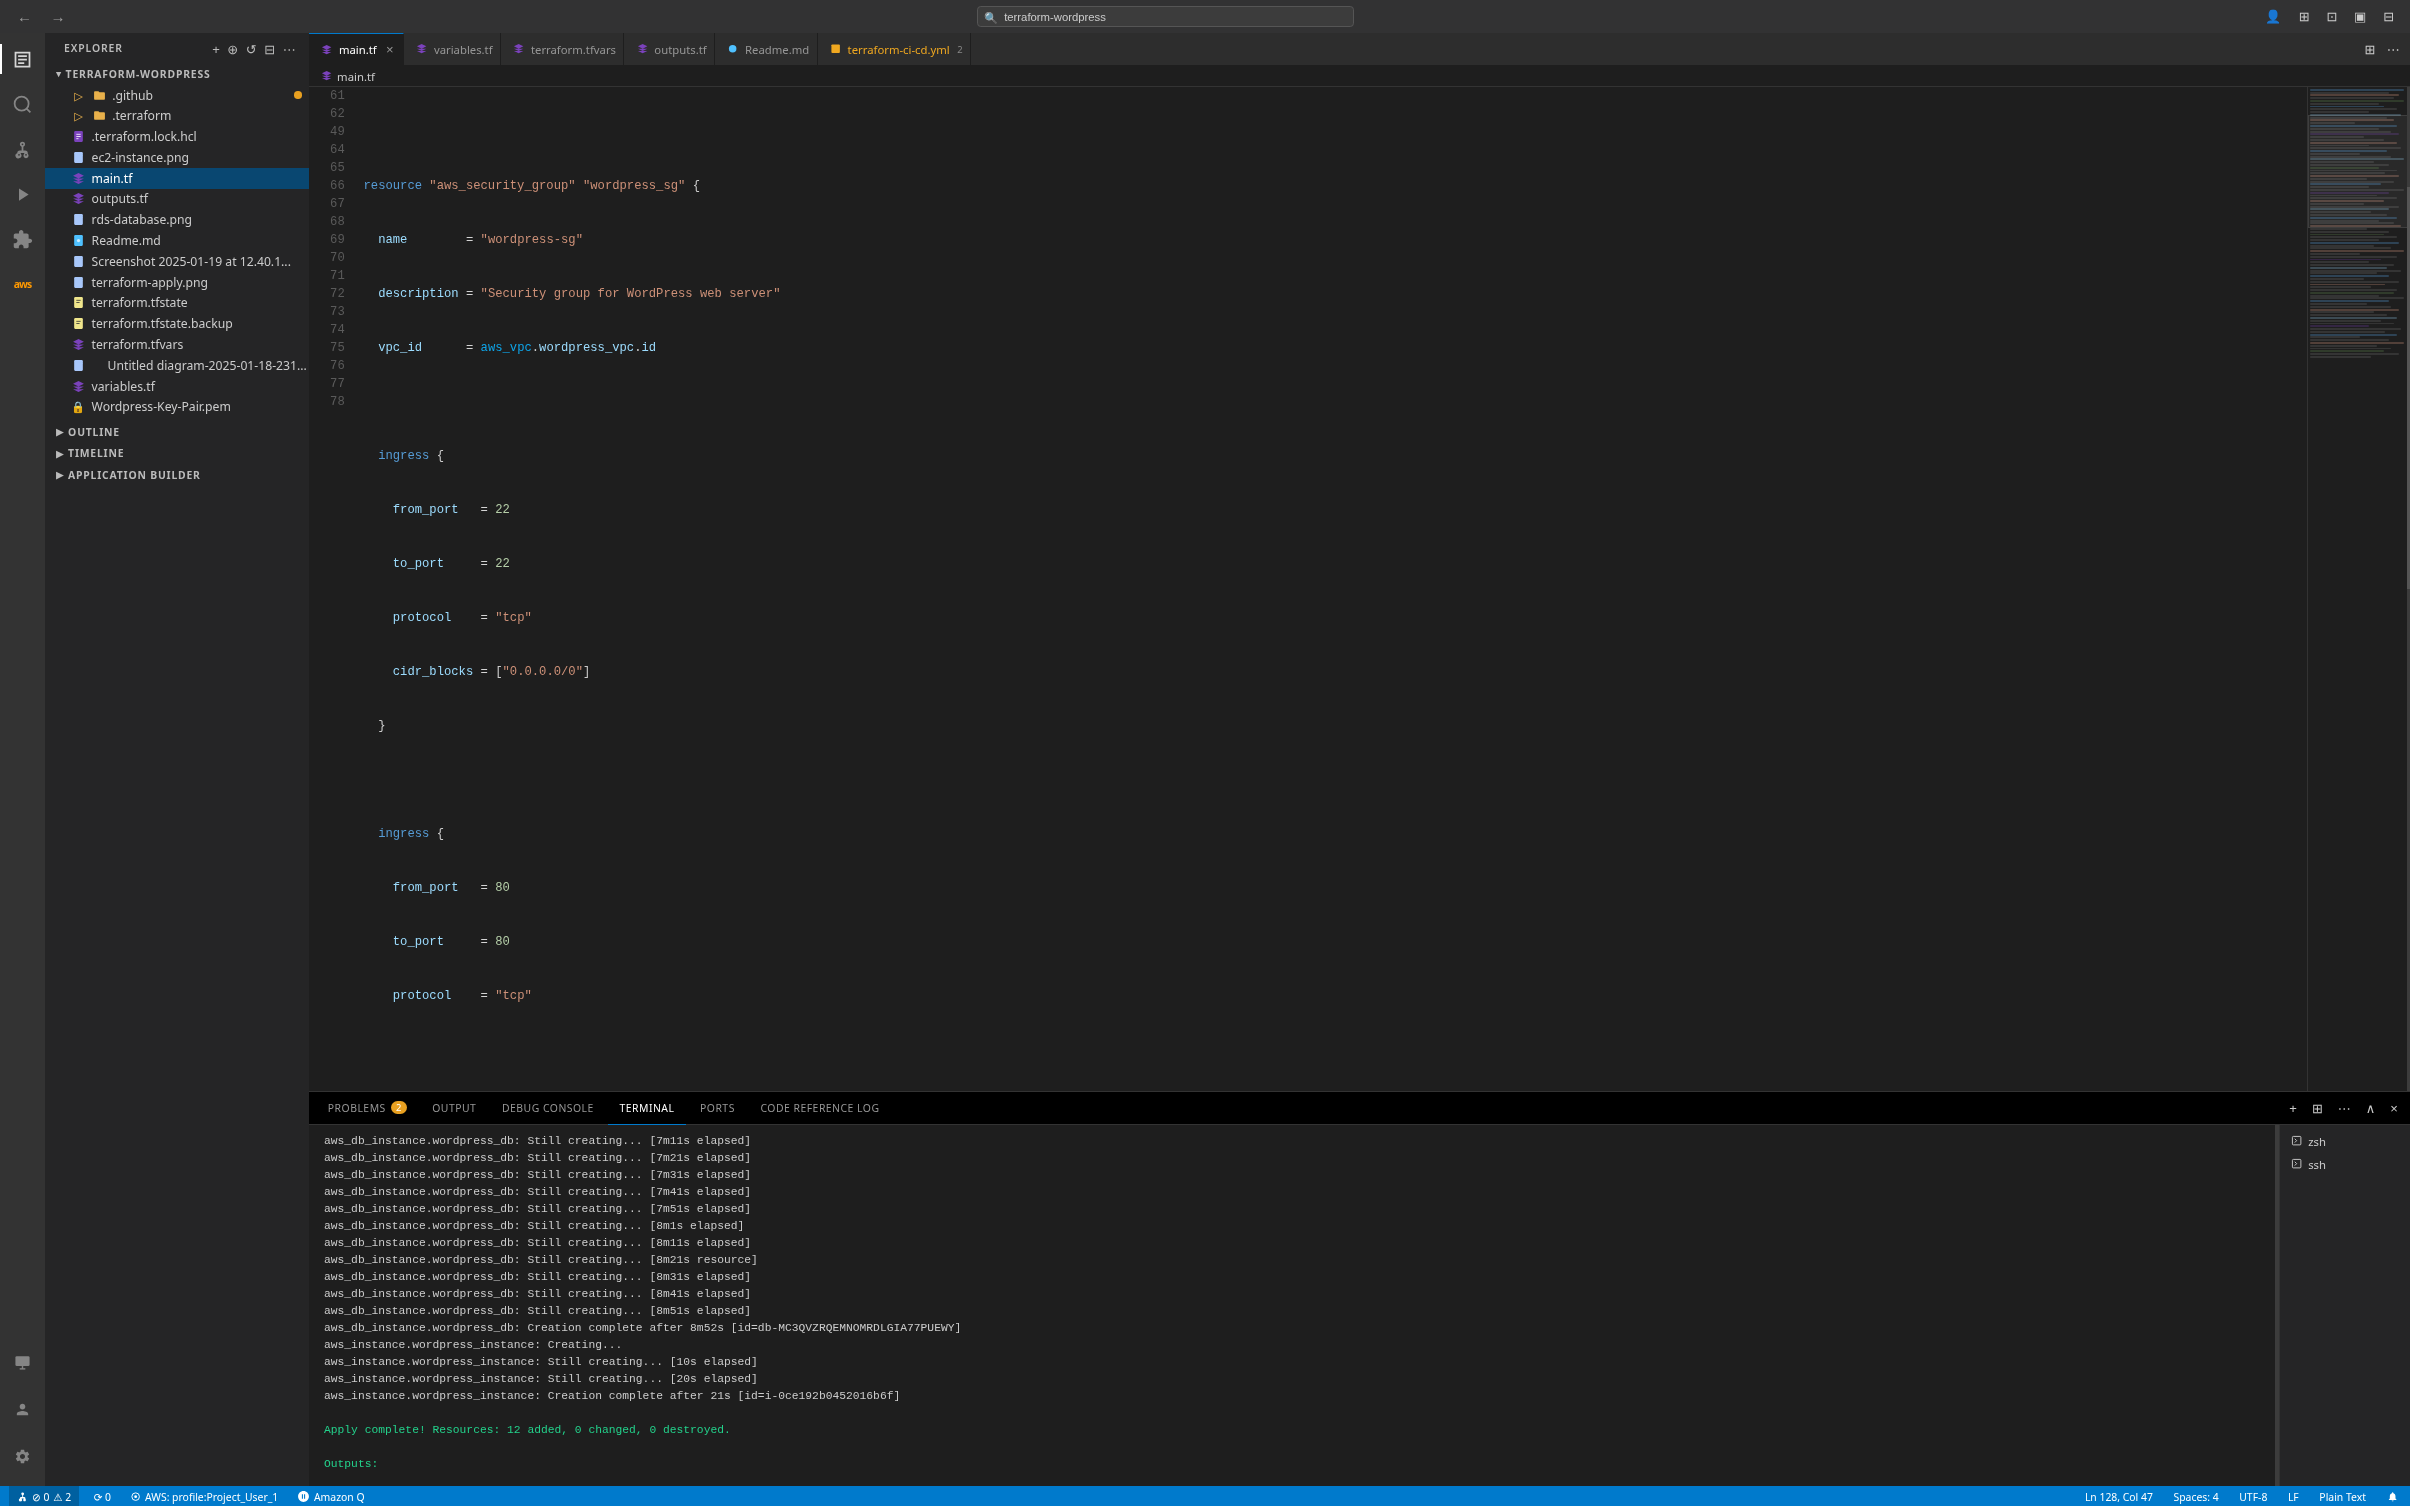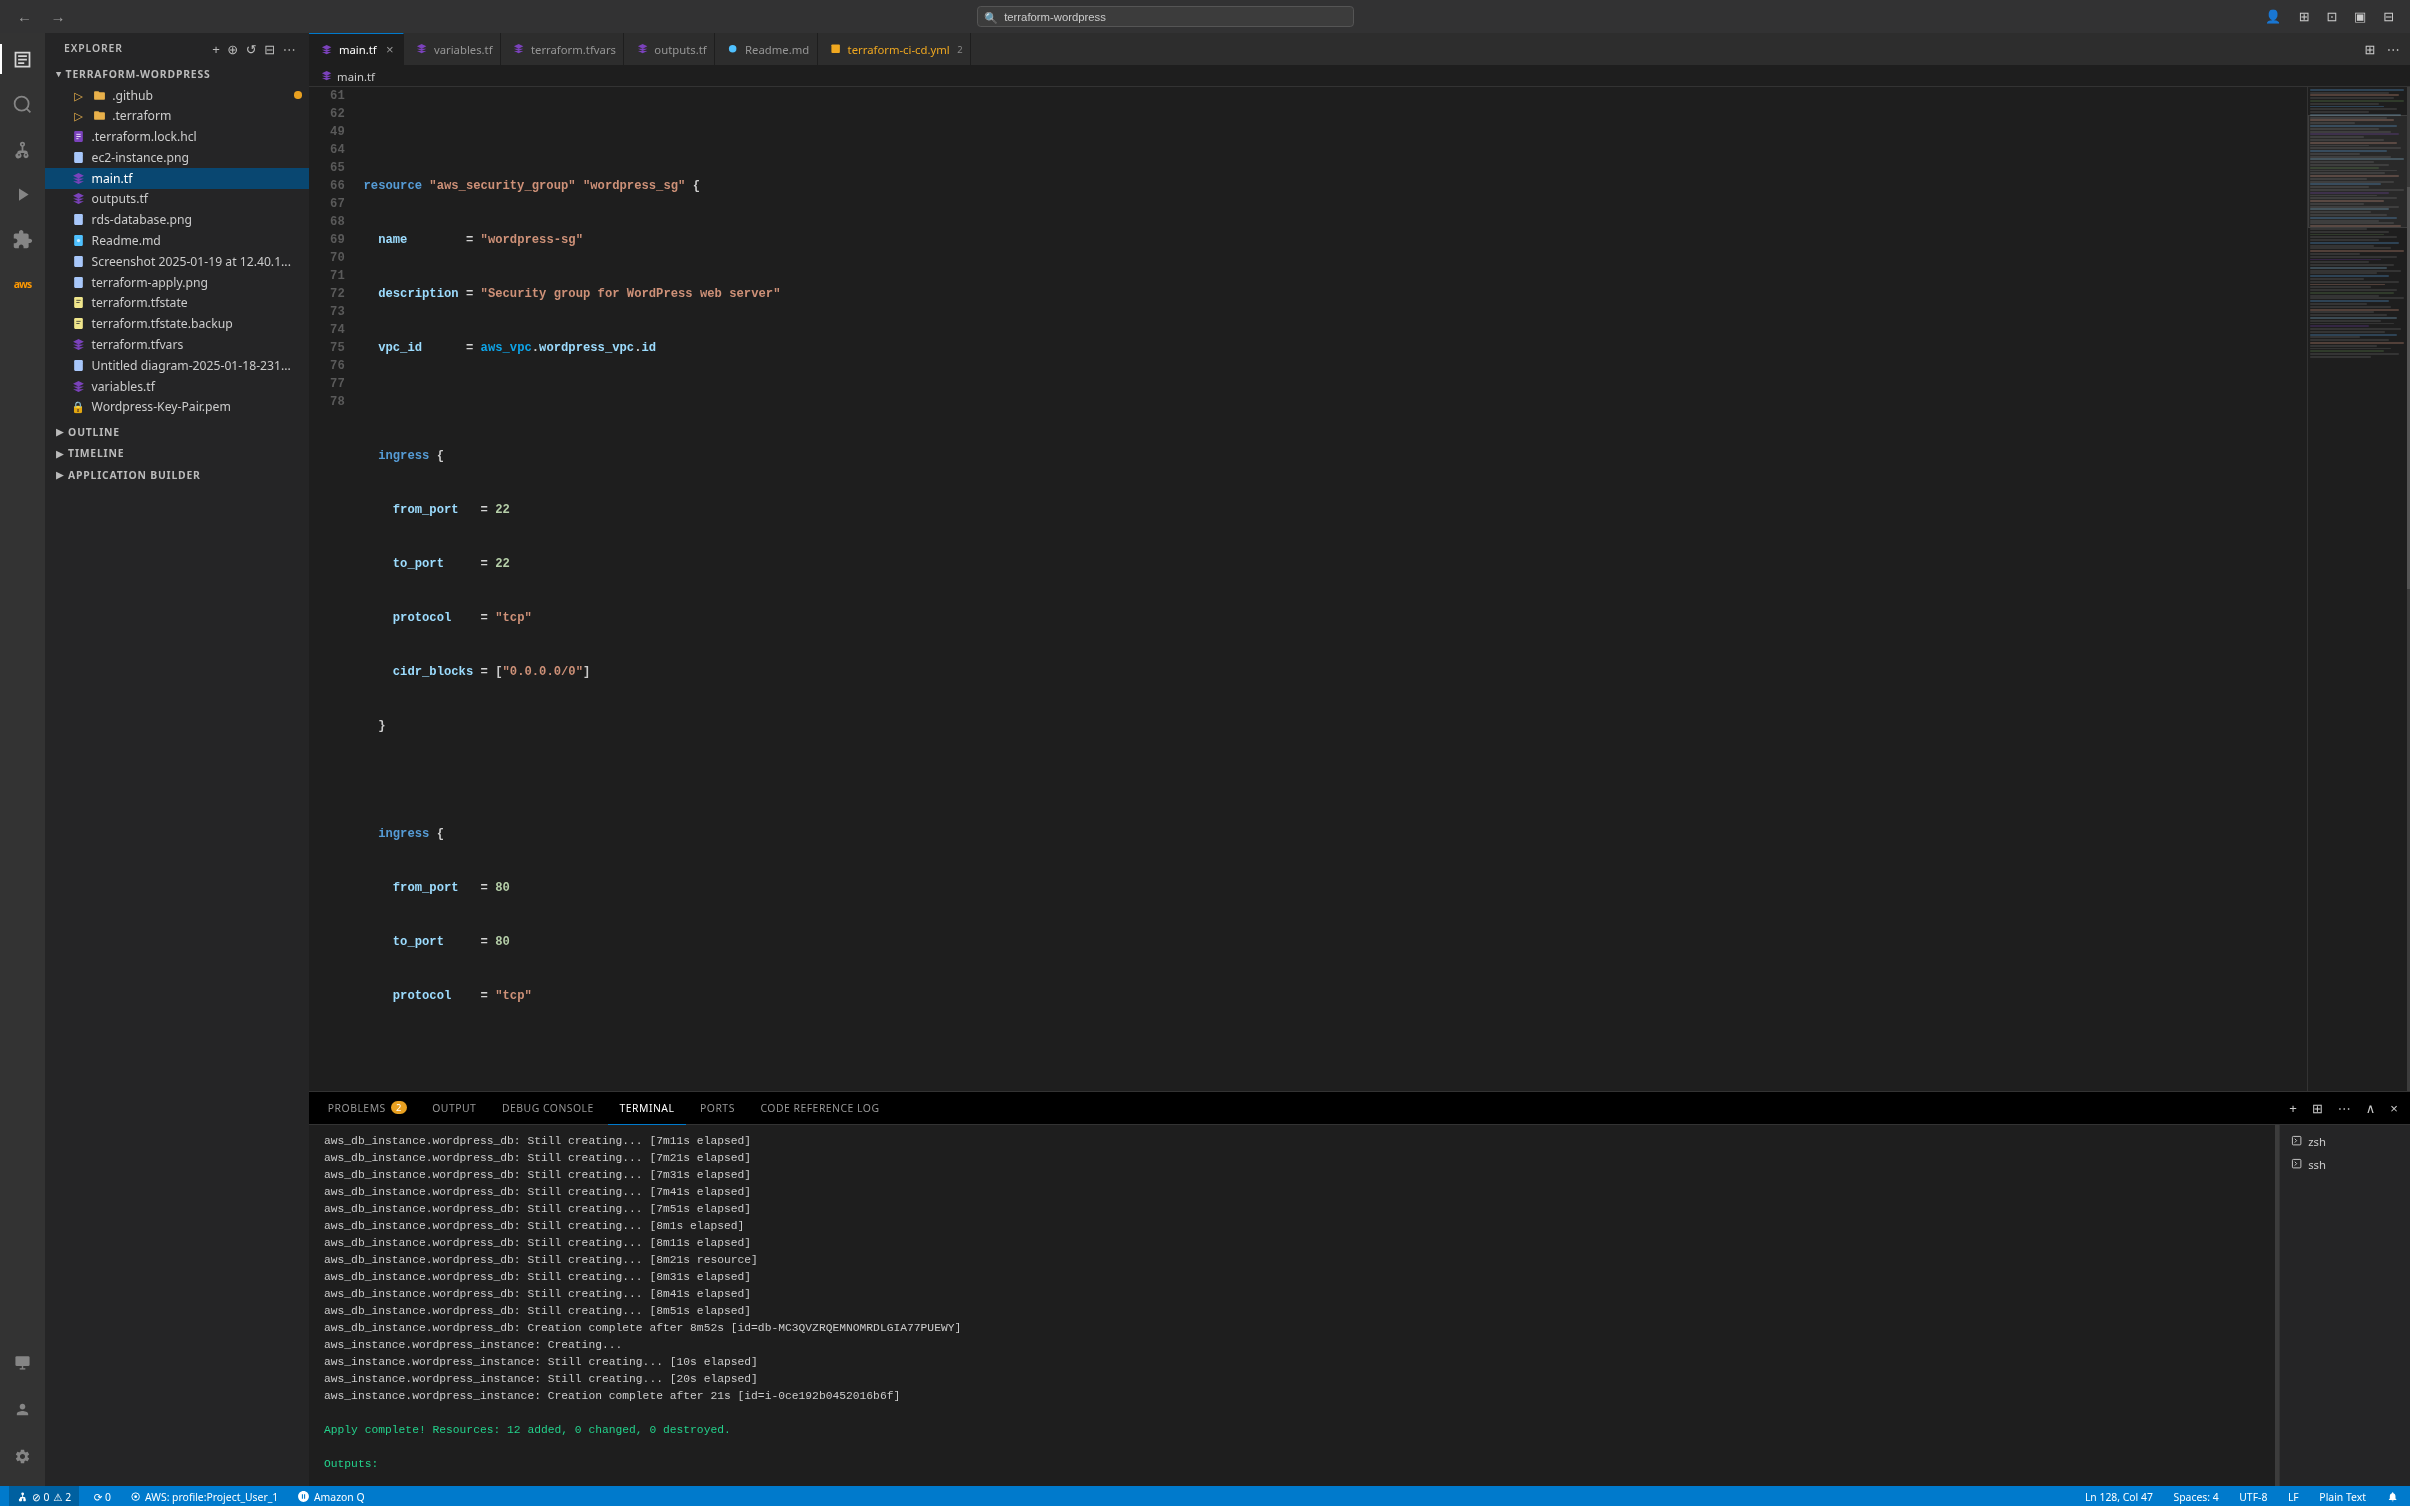--- a/index.html
+++ b/index.html
@@ -762,21 +762,21 @@
 
         <div class="tree-item" style="padding-left:26px;">
           <span class="item-icon">
             <svg width="13" height="13" viewBox="0 0 24 24" fill="#7b42bc">
                 <path d="M12 2L2 7l10 5 10-5-10-5zM2 17l10 5 10-5M2 12l10 5 10-5"></path>
               </svg>
           </span>
           <span>terraform.tfvars</span>
         </div>
 
-        <div class="tree-item" style="padding-left:26px;">
+        <div class="tree-item" style="padding-left:26px;gap:16px;">
           <span class="item-icon">
             <svg width="13" height="13" viewBox="0 0 24 24" fill="#a8c7fa">
                 <rect x="4" y="2" width="16" height="20" rx="2" ry="2"></rect>
                 <polyline points="14,2 14,8 20,8" stroke="#a8c7fa" stroke-width="1" fill="none"></polyline>
               </svg>
           </span>
           <span>Untitled diagram-2025-01-18-231...</span>
         </div>
 
         <div class="tree-item" style="padding-left:26px;">
@@ -879,21 +879,21 @@
 
     <div class="breadcrumb">
       <span class="breadcrumb-icon">
         <svg width="11.3" height="11.3" viewBox="0 0 24 24" fill="#7b42bc">
             <path d="M12 2L2 7l10 5 10-5-10-5zM2 17l10 5 10-5M2 12l10 5 10-5"></path>
           </svg>
       </span>
       <span>main.tf</span>
     </div>
 
-    <div style="flex:1;display:flex;overflow:hidden;font-weight:bold;">
+    <div style="flex:1;display:flex;overflow:hidden;">
       <div class="code-editor">
 
         <div class="line-numbers">
           <div>61</div>
           <div>62</div>
           <div>49</div>
           <div>64</div>
           <div>65</div>
           <div>66</div>
           <div>67</div>

